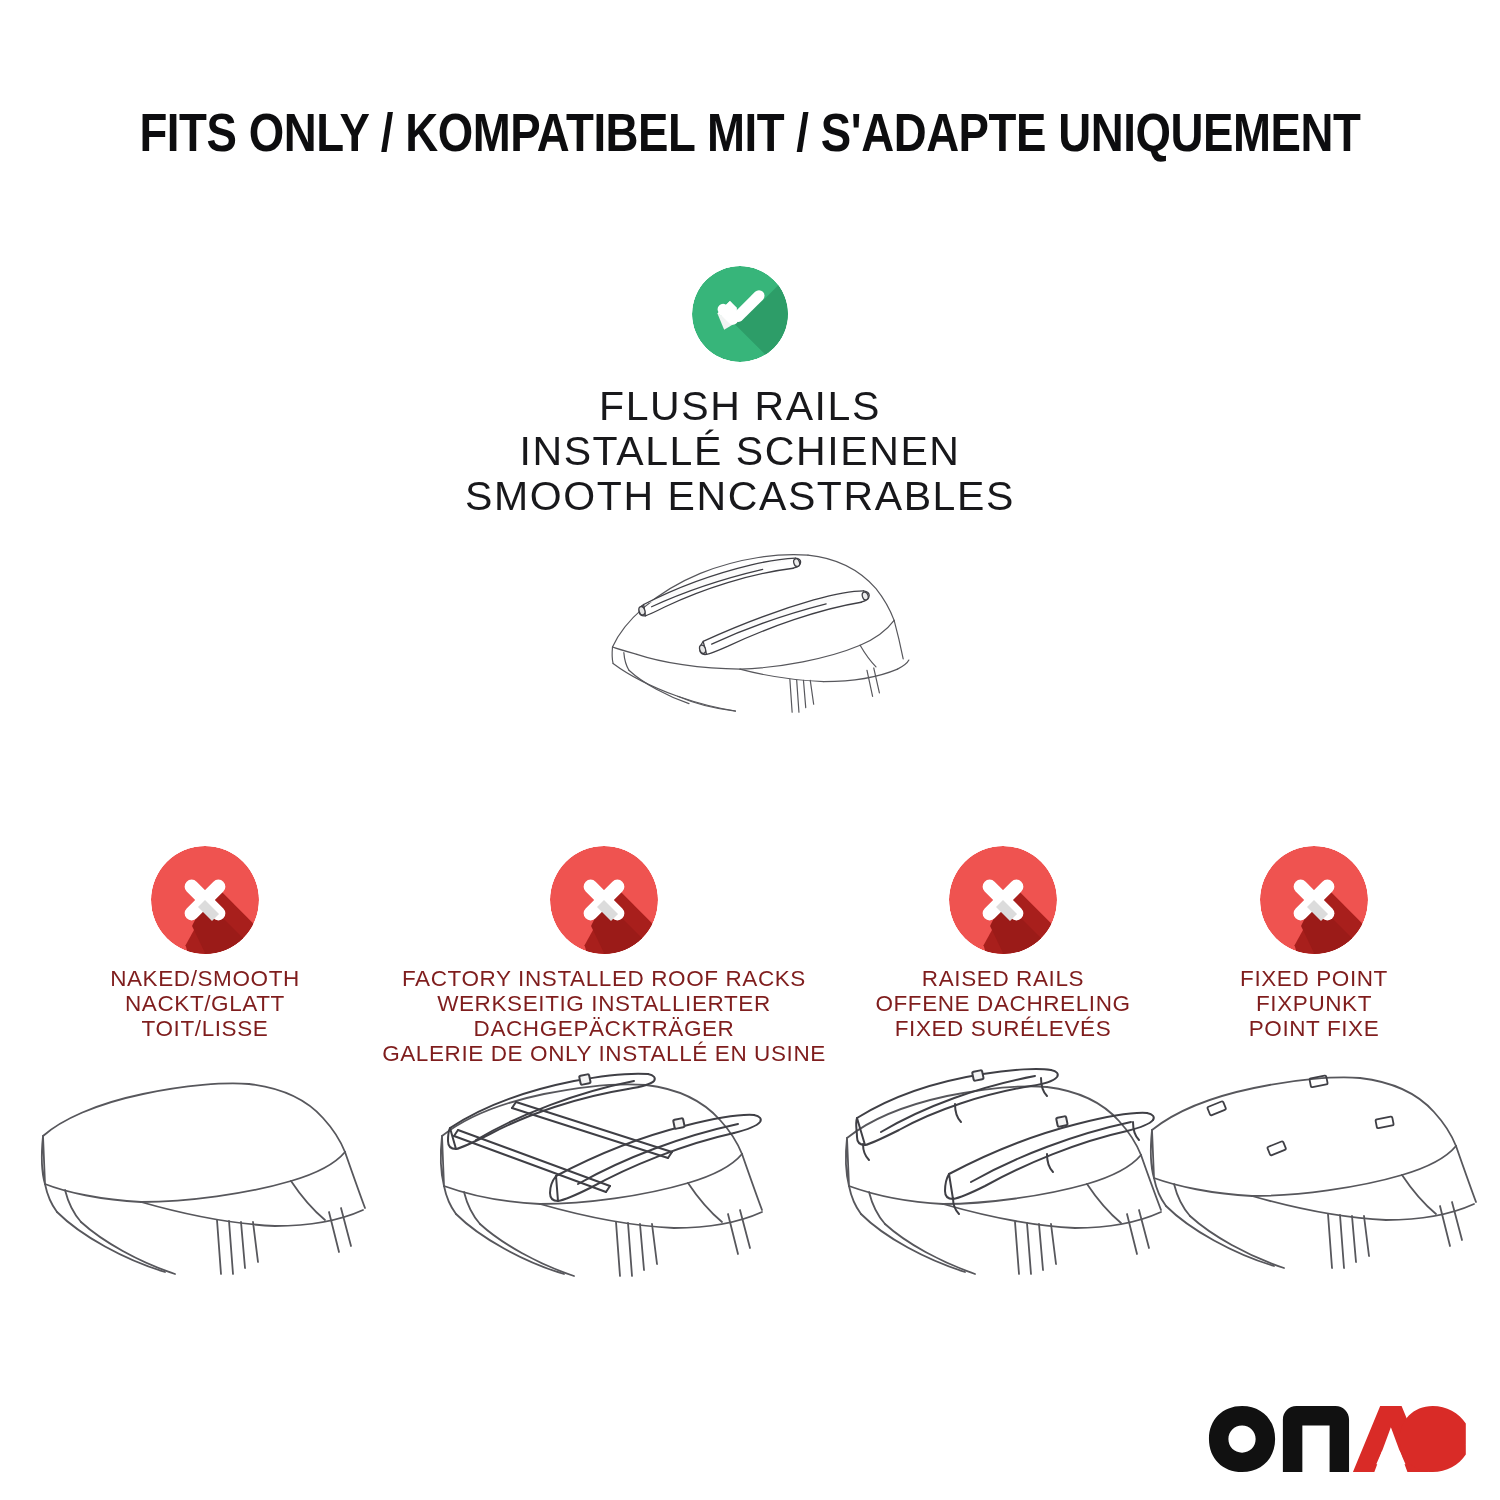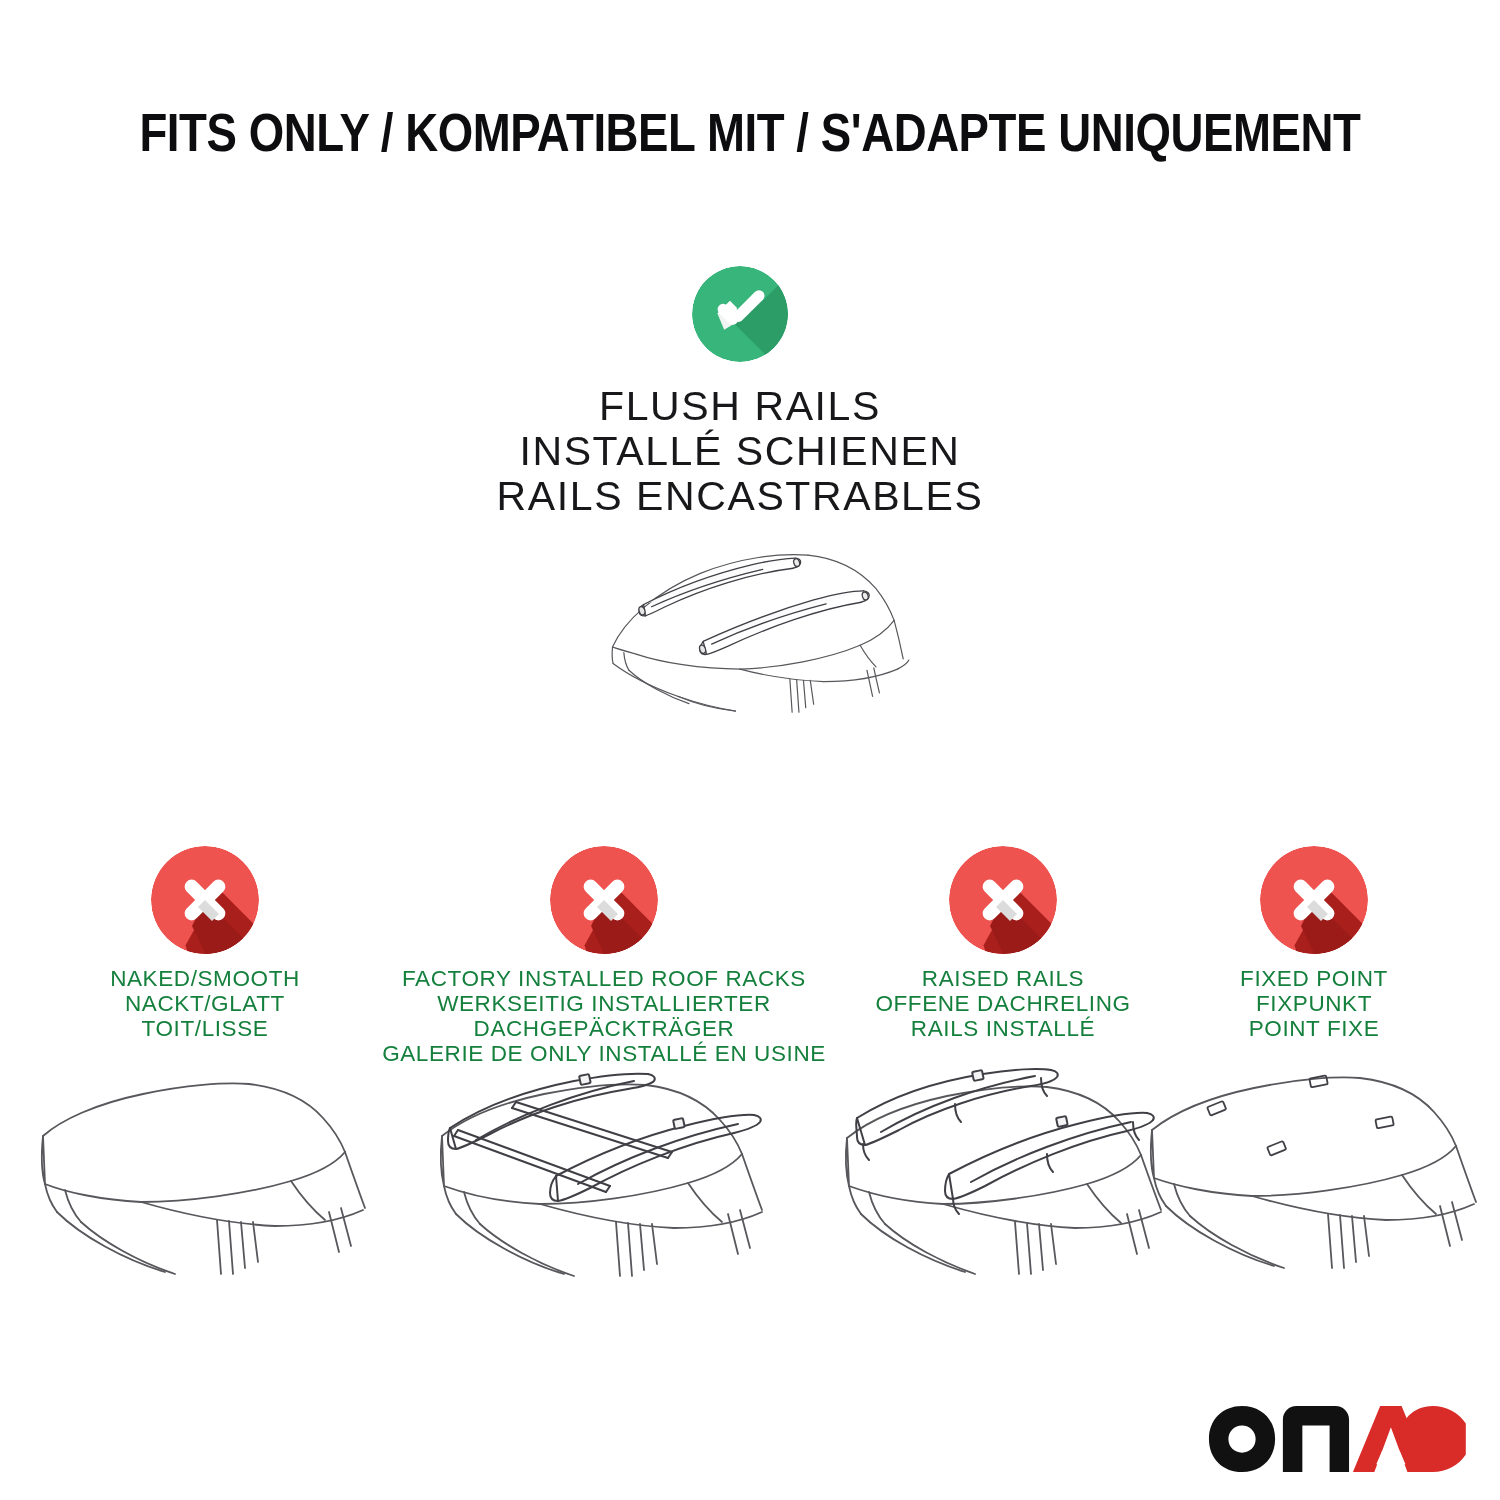--- a/index.html
+++ b/index.html
@@ -102,21 +102,21 @@
   .col-lines {
     margin-top: 12px;
     text-align: center;
     min-height: 96px;
   }
   .col-line {
     font-size: 22.5px;
     line-height: 25px;
     font-weight: 400;
     letter-spacing: 0.6px;
-    color: #15803d;
+    color: #7f1d1d;
     white-space: nowrap;
   }
 
   .col-art {
     margin-top: 6px;
     width: 340px;
     height: 210px;
   }
   .col-art.wide { width: 352px; }
   .col-art svg { display: block; width: 100%; height: 100%; }
@@ -162,21 +162,21 @@
           <rect x="24.5" y="44.5" width="26" height="11.5" rx="5.75" transform="rotate(45 37.5 50.25)"></rect>
           <rect x="38" y="36" width="42" height="11.5" rx="5.75" transform="rotate(-45 59 41.75)"></rect>
         </g>
       </g>
     </svg>
   </div>
 
   <div class="hero-lines">
     <div class="hero-line">FLUSH RAILS</div>
     <div class="hero-line">INSTALLÉ SCHIENEN</div>
-    <div class="hero-line">RAILS ENCASTRABLES</div>
+    <div class="hero-line">SMOOTH ENCASTRABLES</div>
   </div>
 
   <div class="col-art hero-art">
     <svg viewBox="0 0 600 290" aria-hidden="true">
       <g class="line-art" stroke="#57575c" stroke-width="2.1">
 
         <path d="M75 175 C95 130 150 78 230 45 C300 17 370 9 420 13"></path>
         <path d="M420 13 C470 18 510 38 540 72 C556 92 566 112 572 128"></path>
         <path d="M572 128 C560 144 540 160 512 172"></path>
         <path d="M512 172 C455 196 370 212 300 214"></path>
@@ -380,21 +380,21 @@
             <rect x="26" y="43.5" width="48" height="13" rx="6.5" transform="rotate(45 50 50)"></rect>
             <rect x="26" y="43.5" width="48" height="13" rx="6.5" transform="rotate(-45 50 50)"></rect>
           </g>
           <path d="M50 50 L63 63 L56.5 69.5 L43.5 56.5 Z" fill="#dcdcdc"></path>
         </g>
       </svg>
     </div>
     <div class="col-lines">
       <div class="col-line">RAISED RAILS</div>
       <div class="col-line">OFFENE DACHRELING</div>
-      <div class="col-line">RAILS INSTALLÉ</div>
+      <div class="col-line">FIXED SURÉLEVÉS</div>
     </div>
     <div class="col-art">
       <svg viewBox="0 0 340 210" aria-hidden="true">
         <g class="line-art" stroke="#57575c" stroke-width="1.8">
           <path d="M14 70 C34 54 68 38 114 28 C154 20 190 17 214 19"></path>
           <path d="M214 19 C246 23 270 35 286 53 C297 65 304 77 308 87"></path>
           <path d="M308 87 C298 99 278 109 254 116"></path>
           <path d="M254 116 C212 128 154 136 110 136"></path>
           <path d="M110 136 C70 134 38 126 16 118"></path>
           <path d="M16 118 C13 106 12 88 14 70 Z"></path>

